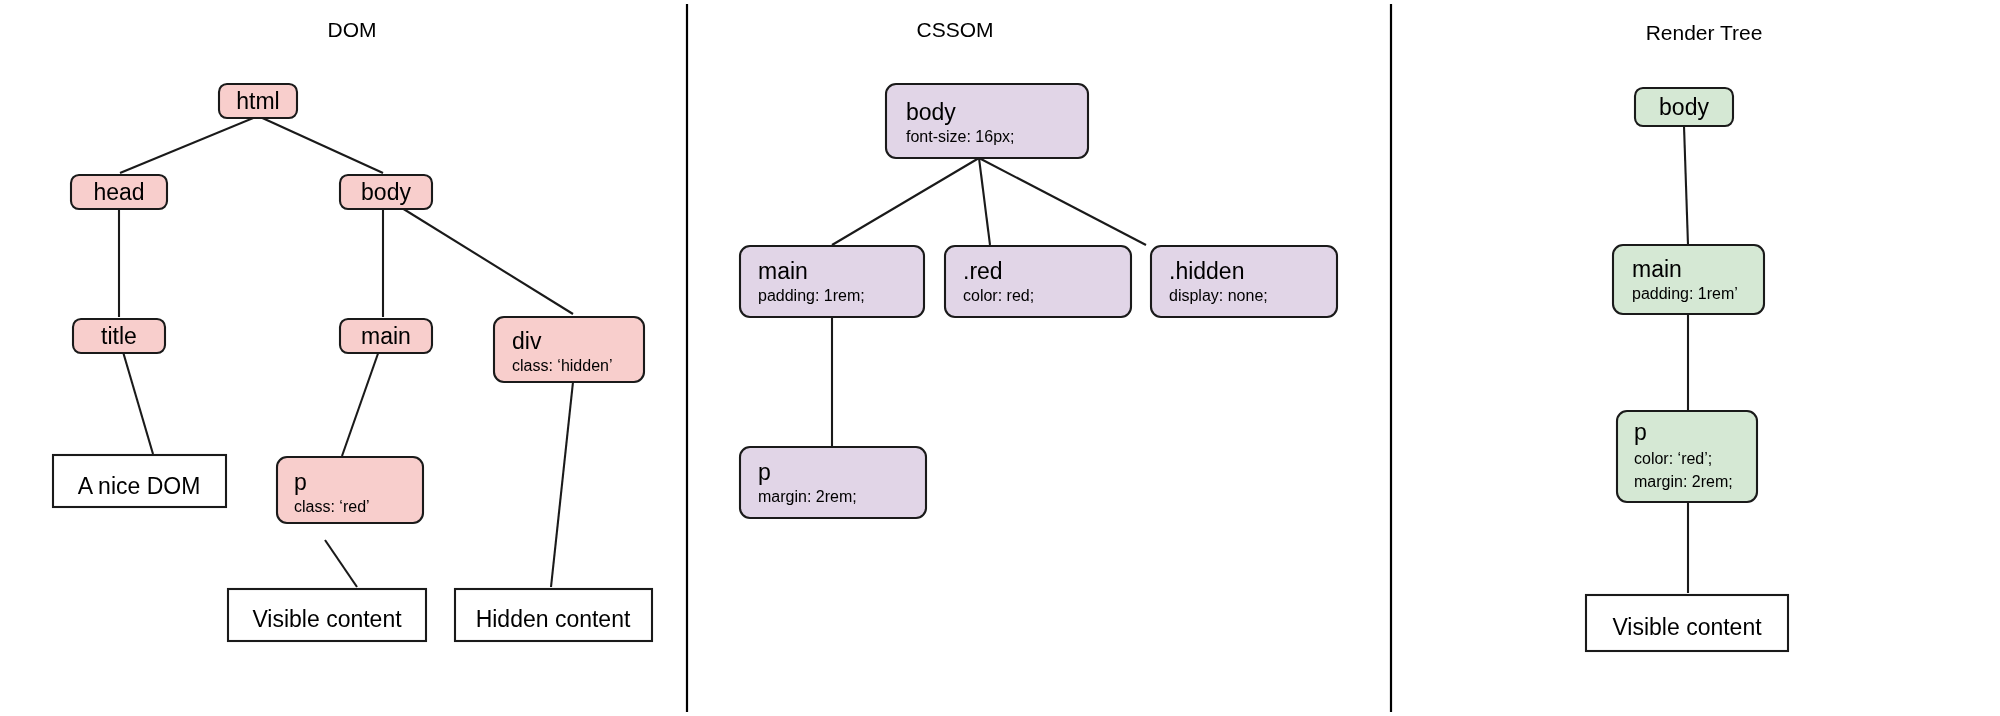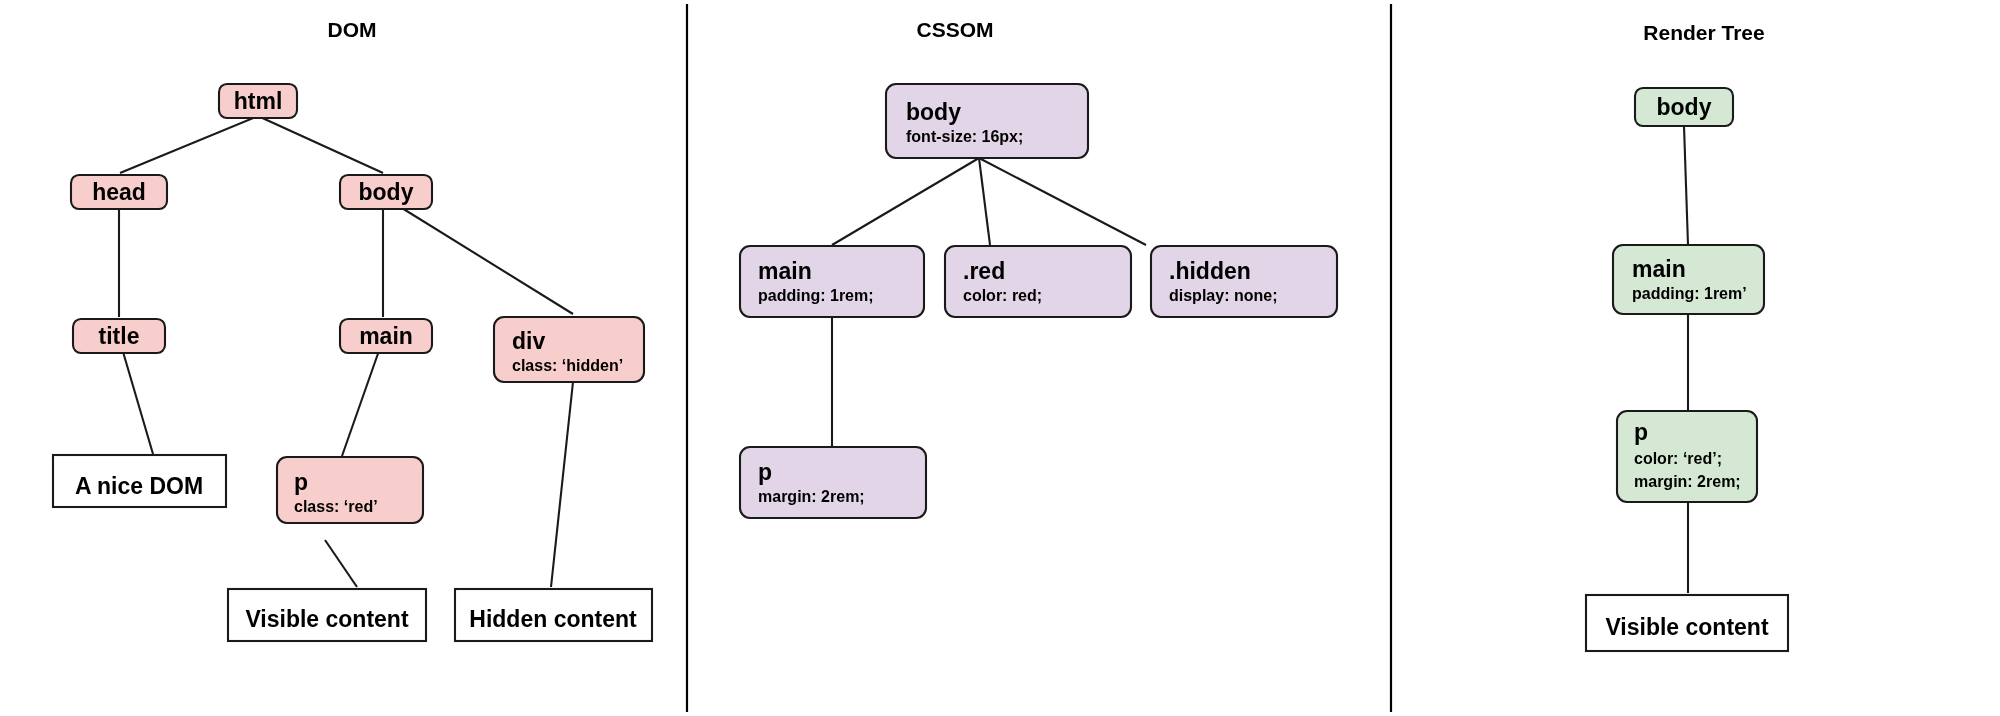--- a/index.html
+++ b/index.html
@@ -7,21 +7,20 @@
     padding: 0;
     background: #ffffff;
   }
   #canvas {
     position: relative;
     width: 2000px;
     height: 716px;
     background: #ffffff;
     font-family: "Liberation Sans", sans-serif;
     overflow: hidden;
-    font-weight: bold;
   }
   svg.diagram {
     position: absolute;
     top: 0;
     left: 0;
     width: 2000px;
     height: 716px;
   }
   .panel-title {
     font-size: 21px;

